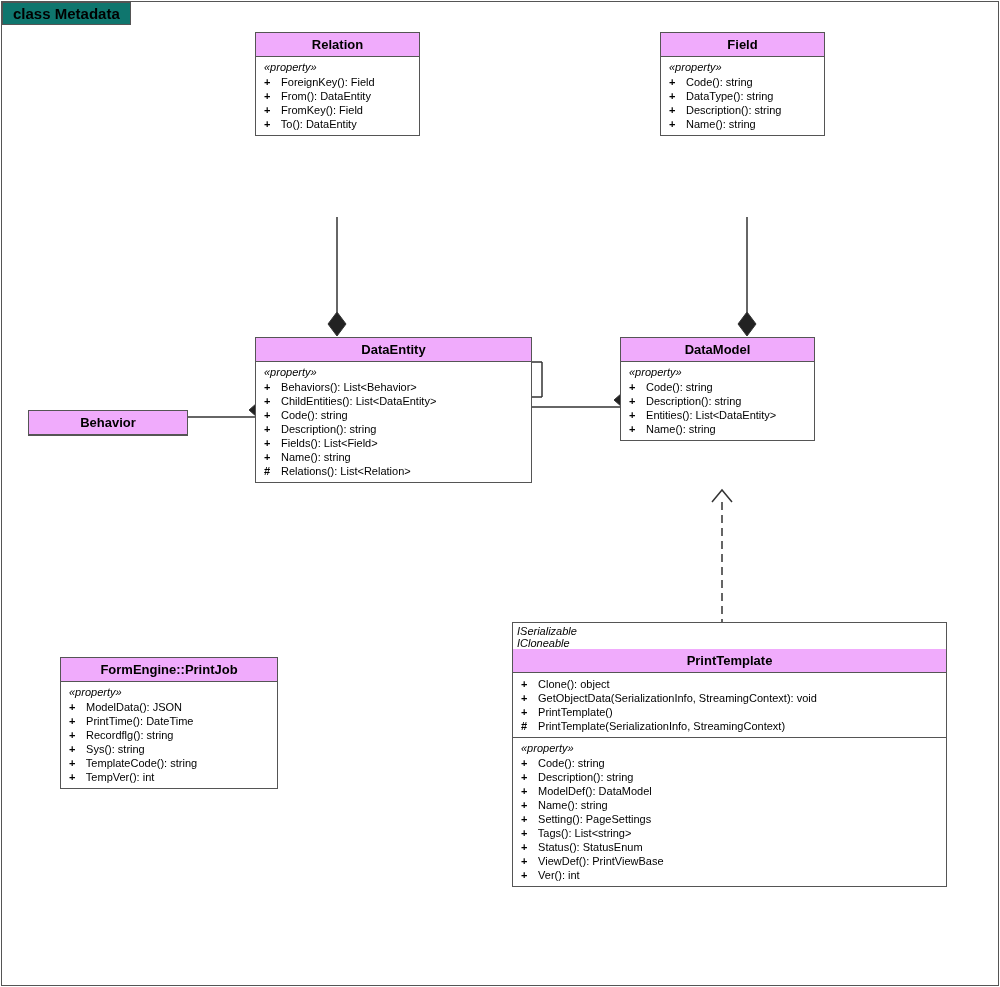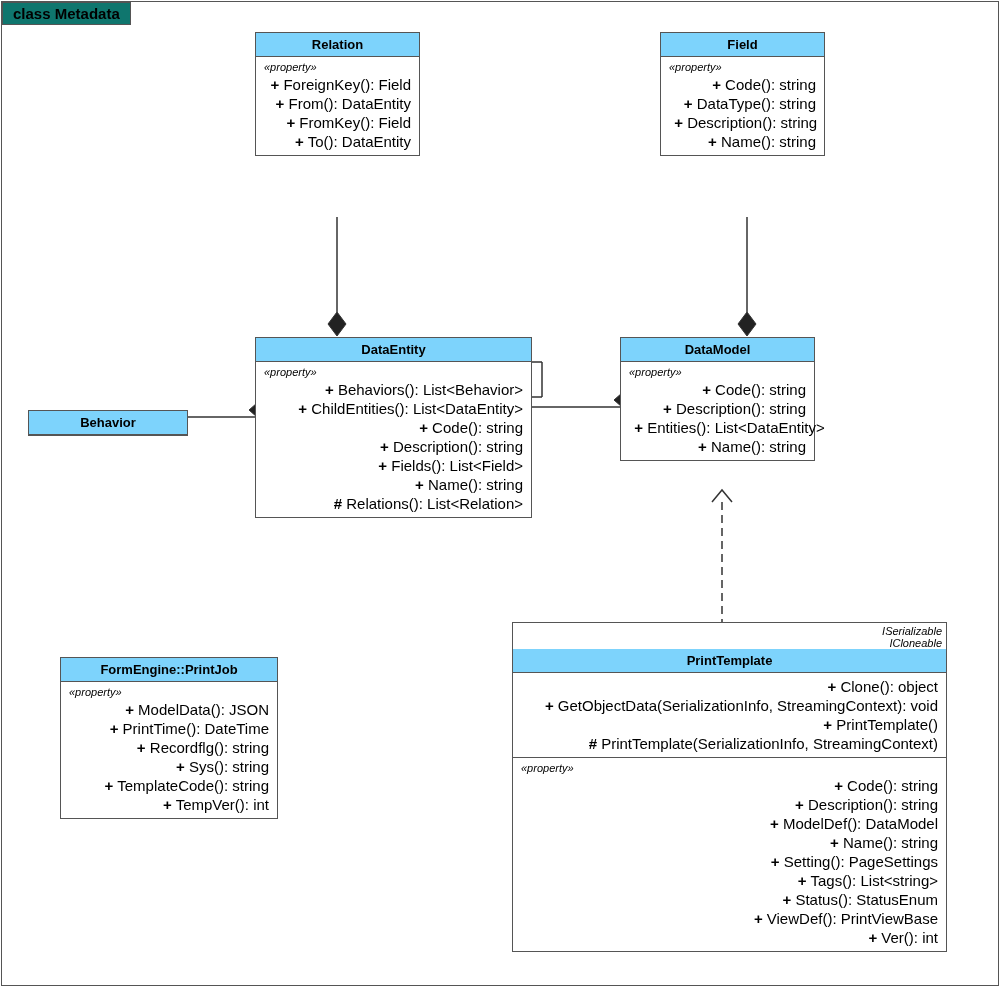--- a/index.html
+++ b/index.html
@@ -28,21 +28,21 @@
       padding: 2px 10px;
       font-size: 15px;
       font-weight: bold;
     }
     .uml-box {
       position: absolute;
       border: 1.5px solid #555;
       background: #fff;
     }
     .uml-box-header {
-      background: #7dd3fc;
+      background: #f0abfc;
       border-bottom: 1.5px solid #555;
       text-align: center;
       font-weight: bold;
       padding: 4px 8px;
       font-size: 13px;
     }
     .uml-box-section {
       border-bottom: 1.5px solid #555;
       padding: 4px 8px;
     }
@@ -50,40 +50,38 @@
       border-bottom: none;
     }
     .uml-box-section .stereotype {
       text-align: left;
       font-style: italic;
       font-size: 11px;
       margin-bottom: 2px;
     }
     .uml-box-section .member {
       padding: 1px 0;
-      font-size: 15px;
+      font-size: 11px;
       white-space: nowrap;
-      text-align: right;
     }
     .uml-box-section .member .vis {
       display: inline-block;
       width: 14px;
       font-weight: bold;
     }
     svg.connections {
       position: absolute;
       top: 0;
       left: 0;
       width: 100%;
       height: 100%;
       pointer-events: none;
       overflow: visible;
     }
     .italic-top {
-      text-align: right;
       font-style: italic;
       font-size: 11px;
       padding: 2px 4px 0 4px;
     }
   </style>
 </head>
 <body>
 
 <div class="diagram-container">
   <div class="diagram-title">class Metadata</div>

